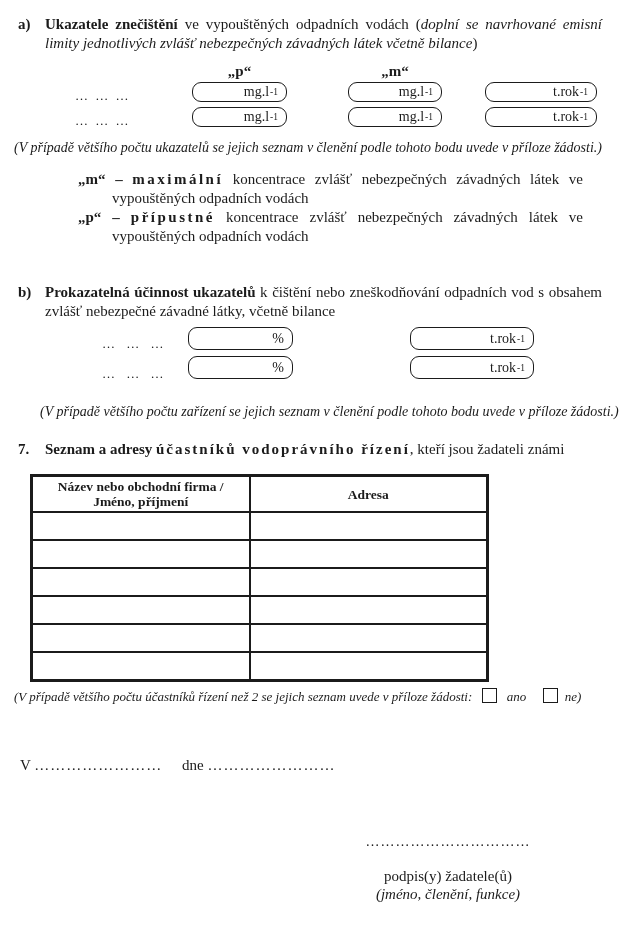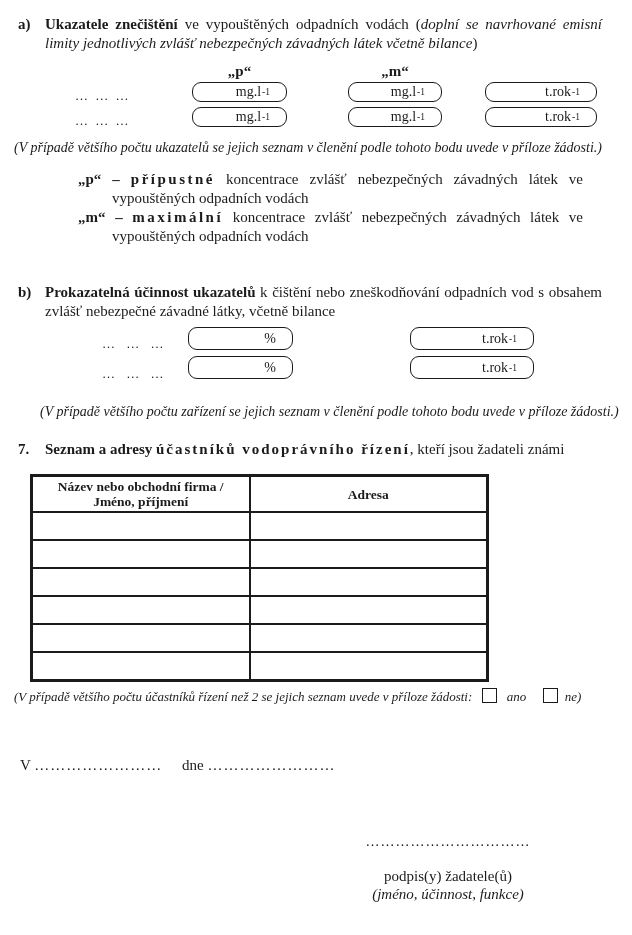--- a/index.html
+++ b/index.html
@@ -9,21 +9,21 @@
     overflow:hidden;
   }
   .para{position:absolute;left:45px;width:557px;font-size:15px;line-height:19px;text-align:justify;}
   .hang-label{position:absolute;left:-27px;top:0;}
   .b{font-weight:bold;}
   .i{font-style:italic;}
   .col-label{position:absolute;text-align:center;font-weight:bold;font-size:15px;}
   .ubox{
     position:absolute;height:20px;border:1.5px solid #1b1b1b;border-radius:9px;
     display:flex;align-items:center;justify-content:flex-end;
-    padding-right:16px;box-sizing:border-box;font-size:14px;background:#fff;
+    padding-right:8px;box-sizing:border-box;font-size:14px;background:#fff;
   }
   .ubox sup{font-size:9.5px;line-height:0;vertical-align:super;margin-left:1px;}
   .dots{position:absolute;font-size:13px;letter-spacing:2px;white-space:nowrap;}
   .note{position:absolute;font-style:italic;font-size:14px;white-space:nowrap;}
   .def-block{position:absolute;left:78px;top:170px;width:505px;}
   .def-item{font-size:15px;line-height:19px;text-align:justify;padding-left:34px;text-indent:-34px;}
   .def-item .b{letter-spacing:2.5px;}
   .spaced{letter-spacing:2px;}
   .h7{position:absolute;left:45px;top:441px;font-size:15px;white-space:nowrap;}
   .h7 .num{position:absolute;left:-27px;font-weight:bold;}
@@ -85,27 +85,27 @@
   </div>
 <div class="ubox" style="left:485px;top:107px;width:112px">
     <span>t.rok</span>
     <sup>-1</sup>
   </div>
 
 <div class="note" style="left:14px;top:140px">(V případě většího počtu ukazatelů se jejich seznam v členění podle tohoto bodu uvede v příloze žádosti.)</div>
 
 <div class="def-block">
   <div class="def-item">
-    <span class="b" style="letter-spacing:0">„p“ –</span>
-    <span class="b">přípustné</span>
+    <span class="b" style="letter-spacing:0">„m“ –</span>
+    <span class="b">maximální</span>
     <span>koncentrace zvlášť nebezpečných závadných látek ve vypouštěných odpadních vodách</span>
   </div>
   <div class="def-item">
-    <span class="b" style="letter-spacing:0">„m“ –</span>
-    <span class="b">maximální</span>
+    <span class="b" style="letter-spacing:0">„p“ –</span>
+    <span class="b">přípustné</span>
     <span>koncentrace zvlášť nebezpečných závadných látek ve vypouštěných odpadních vodách</span>
   </div>
 </div>
 
 <div class="para" style="top:283px">
   <span class="hang-label b">b)</span><span class="b">Prokazatelná účinnost ukazatelů</span><span> k čištění nebo zneškodňování odpadních vod s obsahem zvlášť nebezpečné závadné látky, včetně bilance</span>
 </div>
 
 <div class="dots" style="left:102px;top:336px;letter-spacing:4px">… … …</div>
 <div class="ubox" style="left:188px;top:327px;width:105px;height:23px">
@@ -181,14 +181,14 @@
 <div class="vline">
   <span>V</span>
   <span class="dotfill">……………………</span>
   <span style="margin-left:16px">dne</span>
   <span class="dotfill">……………………</span>
 </div>
 
 <div class="sig">
   <div class="dotline">……………………………</div>
   <div class="l1">podpis(y) žadatele(ů)</div>
-  <div class="l2">(jméno, účinnost, funkce)</div>
+  <div class="l2">(jméno, členění, funkce)</div>
 </div>
 
 </body></html>

